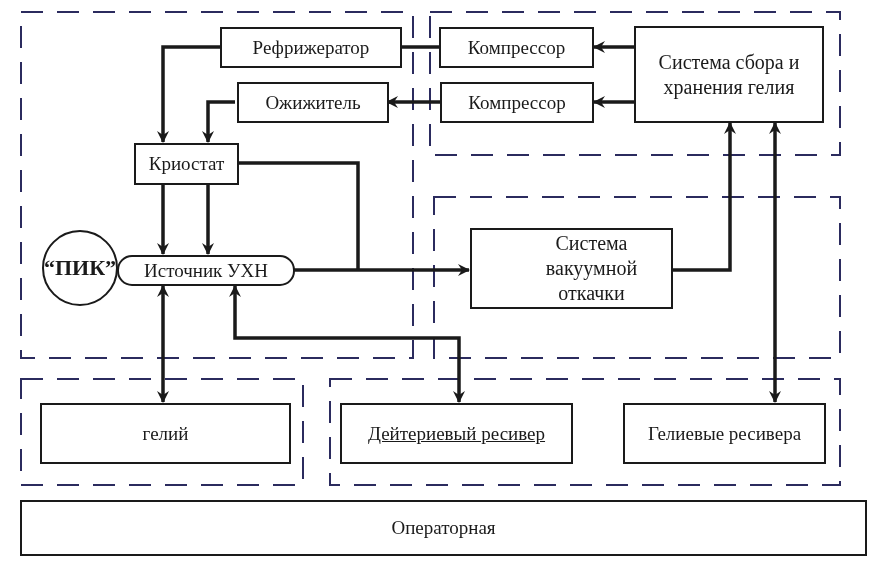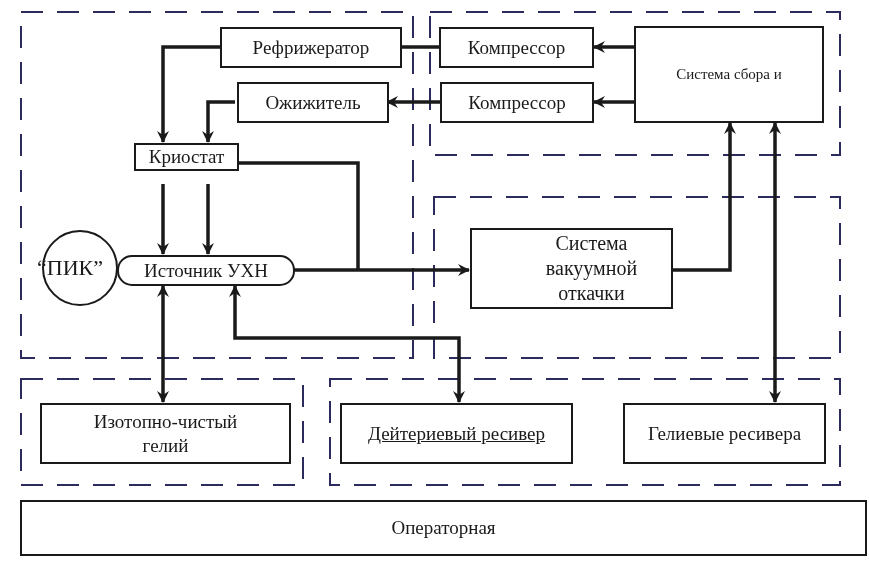--- a/index.html
+++ b/index.html
@@ -51,49 +51,49 @@
     <line x1="775" y1="123" x2="775" y2="402" marker-start="url(#ah)" marker-end="url(#ah)"></line>
 
     <line x1="163" y1="286" x2="163" y2="402" marker-start="url(#ah)" marker-end="url(#ah)"></line>
 
     <polyline points="235,286 235,338 459,338 459,402" marker-start="url(#ah)" marker-end="url(#ah)"></polyline>
   </g>
 
   <circle cx="80" cy="268" r="37" fill="#fff" stroke="#1a1a1a" stroke-width="2"></circle>
 </svg>
 
-<div class="circle-label" style="left:37px; top:255px; width:86px; ">“ПИК”</div>
+<div class="circle-label" style="left:37px; top:255px; width:86px; text-align:center;font-weight:bold;">“ПИК”</div>
 
 <div class="box" style="left:220px; top:27px; width:182px; height:41px;">
   <span>Рефрижератор</span>
 </div>
 <div class="box" style="left:237px; top:82px; width:152px; height:41px;">
   <span>Ожижитель</span>
 </div>
 <div class="box" style="left:439px; top:27px; width:155px; height:41px;">
   <span>Компрессор</span>
 </div>
 <div class="box" style="left:440px; top:82px; width:154px; height:41px;">
   <span>Компрессор</span>
 </div>
-<div class="box" style="left:634px; top:26px; width:190px; height:97px; flex-direction:column; font-size:15px;">
+<div class="box" style="left:634px; top:26px; width:190px; height:97px; flex-direction:column; font-size:20px;">
   <span>Система сбора и</span>
+  <span>хранения гелия</span>
 </div>
-<div class="box" style="left:134px; top:143px; width:105px; height:28px;">
+<div class="box" style="left:134px; top:143px; width:105px; height:42px;">
   <span>Криостат</span>
 </div>
 <div class="box" style="left:117px; top:255px; width:178px; height:31px;border-radius:15px;">
   <span>Источник УХН</span>
 </div>
 <div class="box" style="left:470px; top:228px; width:203px; height:81px; flex-direction:column; font-size:20px;padding-left:40px;">
   <span>Система</span>
   <span>вакуумной откачки</span>
 </div>
 <div class="box" style="left:40px; top:403px; width:251px; height:61px; flex-direction:column;">
-  <span>Изотопно-чистый</span>
   <span>гелий</span>
 </div>
 <div class="box" style="left:340px; top:403px; width:233px; height:61px;text-decoration:underline;">
   <span>Дейтериевый ресивер</span>
 </div>
 <div class="box" style="left:623px; top:403px; width:203px; height:61px;">
   <span>Гелиевые ресивера</span>
 </div>
 <div class="box" style="left:20px; top:500px; width:847px; height:56px;">
   <span>Операторная</span>

